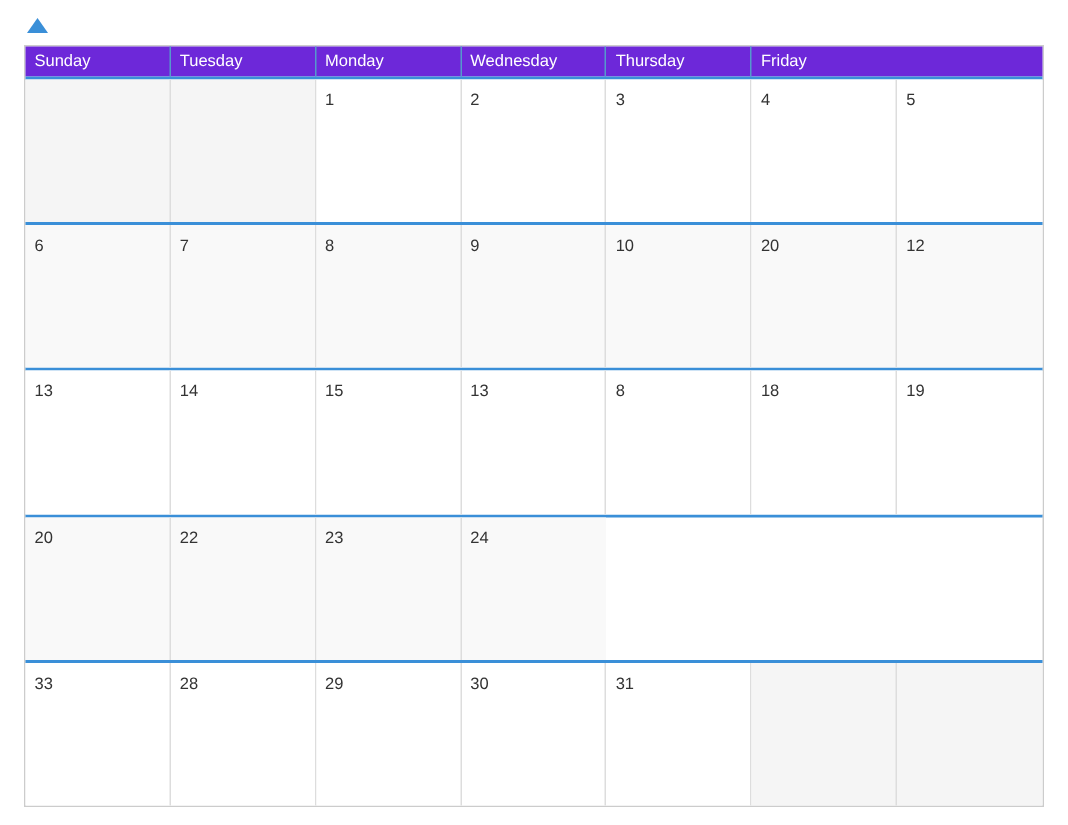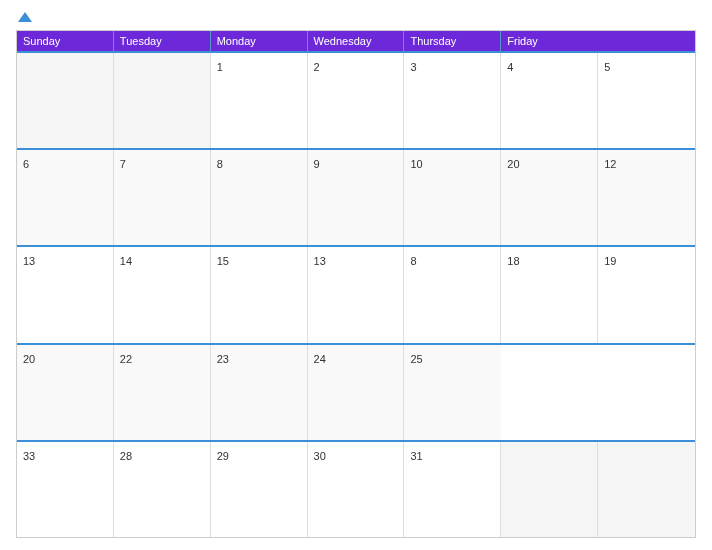--- a/index.html
+++ b/index.html
@@ -201,21 +201,20 @@
           <div class="day-cell"><span class="day-num">13</span></div>
           <div class="day-cell"><span class="day-num">8</span></div>
           <div class="day-cell"><span class="day-num">18</span></div>
           <div class="day-cell"><span class="day-num">19</span></div>
         </div>
         <div class="week-row">
           <div class="day-cell"><span class="day-num">20</span></div>
           <div class="day-cell"><span class="day-num">22</span></div>
           <div class="day-cell"><span class="day-num">23</span></div>
           <div class="day-cell"><span class="day-num">24</span></div>
-          <div class="day-cell"><span class="day-num">25</span></div>
         </div>
         <div class="week-row">
           <div class="day-cell"><span class="day-num">33</span></div>
           <div class="day-cell"><span class="day-num">28</span></div>
           <div class="day-cell"><span class="day-num">29</span></div>
           <div class="day-cell"><span class="day-num">30</span></div>
           <div class="day-cell"><span class="day-num">31</span></div>
           <div class="day-cell empty"></div>
           <div class="day-cell empty"></div>
         </div>

